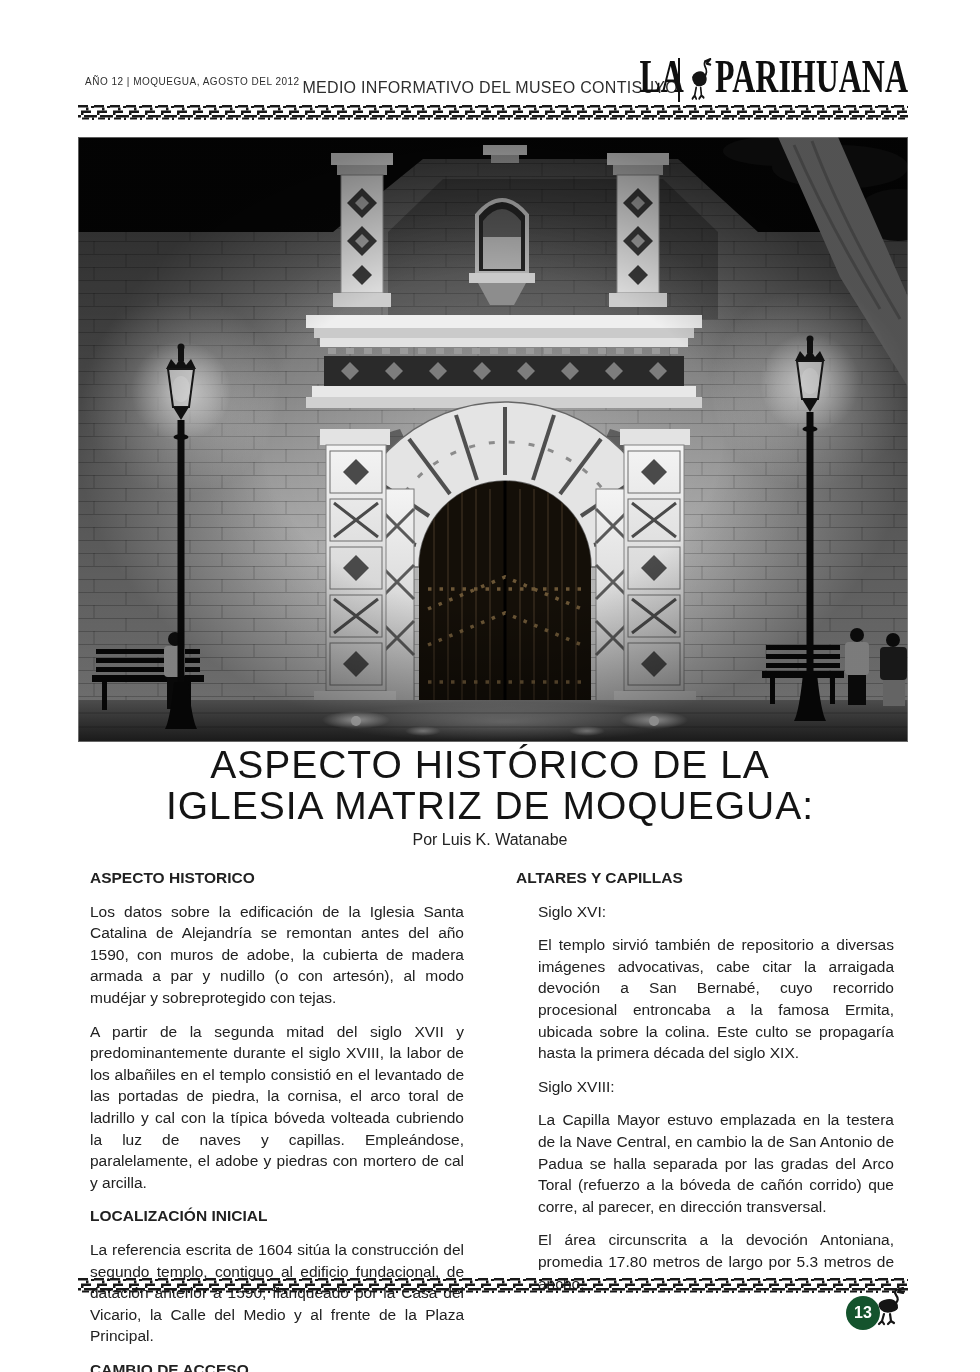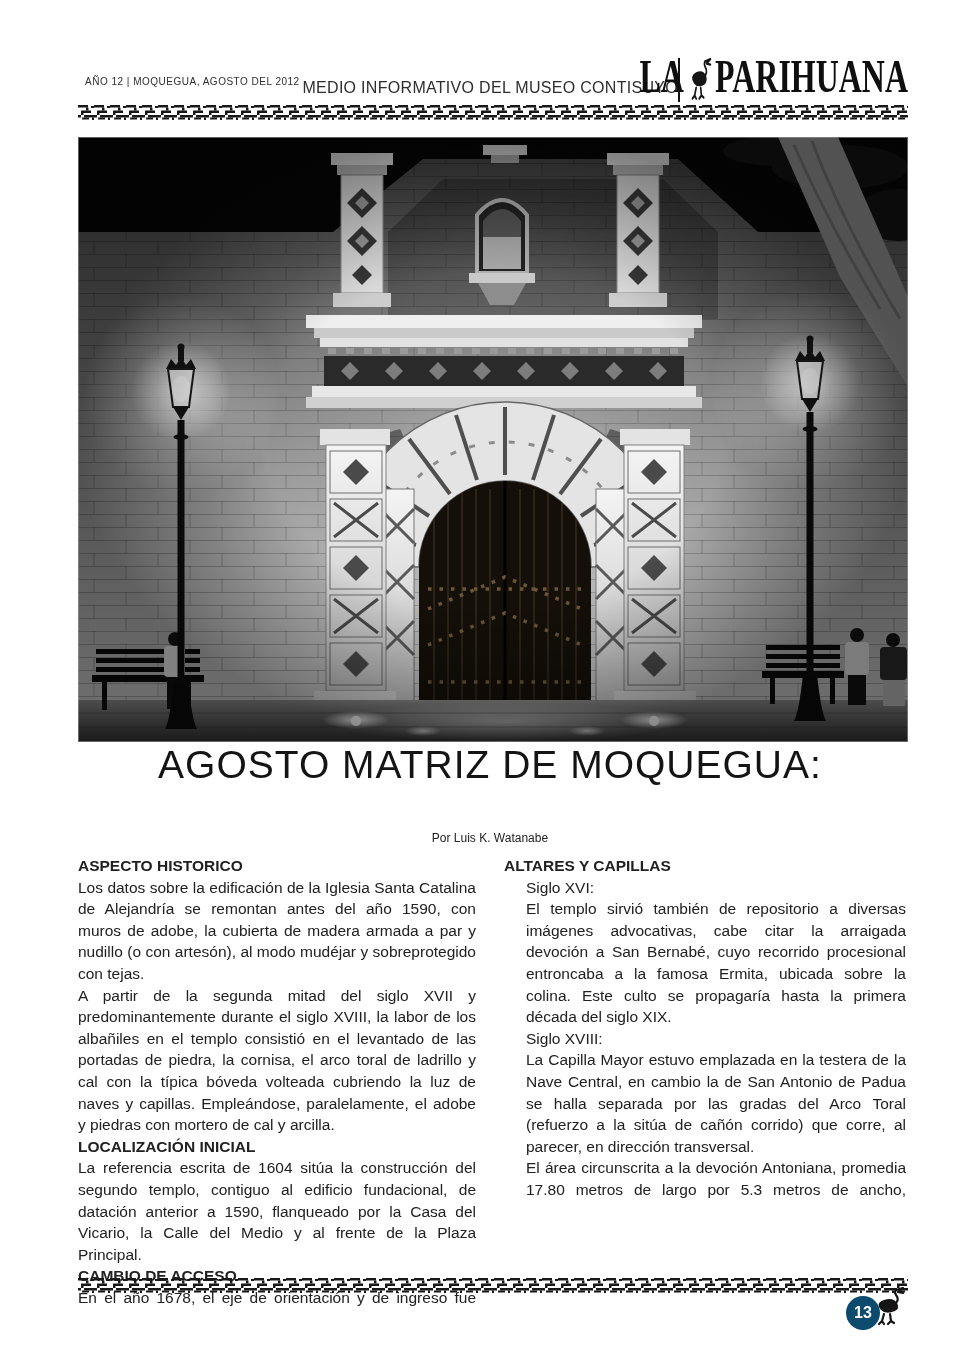--- a/index.html
+++ b/index.html
@@ -19,33 +19,33 @@
   .masthead .bird{width:40px;height:44px;margin:0 2px -2px 4px;}
   
   .greca{position:absolute;left:78px;width:830px;height:15px;}
   .greca.top{top:105px;}
   .greca.bottom{top:1278px;}
   
   .photo{position:absolute;left:78px;top:137px;width:830px;height:605px;}
   
   .title{position:absolute;left:0;top:744px;width:980px;text-align:center;
     font-size:39px;line-height:41px;letter-spacing:1px;color:#141414;font-weight:400;}
-  .byline{position:absolute;left:0;top:831px;width:980px;text-align:center;font-size:12px;color:#222;}
+  .byline{position:absolute;left:0;top:831px;width:980px;text-align:center;font-size:16px;color:#222;}
   
   .col{position:absolute;top:855px;font-size:15.5px;line-height:21.6px;color:#212121;text-align:justify;}
   .col-left{left:78px;width:398px;}
   .col-right{left:504px;width:402px;}
-  .col p,.col h4,.col h5{margin:0;font-size:15.5px;line-height:21.6px;}
+  .col p,.col h4,.col h5{margin:12px;font-size:15.5px;line-height:21.6px;}
   .h{font-weight:700;}
   .sub{font-weight:400;padding-left:22px;}
   .ind{padding-left:22px;}
   .spread{text-align-last:justify;}
   
   .page-badge{position:absolute;left:846px;top:1296px;width:34px;height:34px;border-radius:50%;
-    background:#0c4a6e;color:#fff;font-weight:700;font-size:16px;display:flex;align-items:center;justify-content:center;}
+    background:#14532d;color:#fff;font-weight:700;font-size:16px;display:flex;align-items:center;justify-content:center;}
   .badge-bird{position:absolute;left:872px;top:1287px;width:34px;height:40px;}
   .hidden-defs{position:absolute;width:0;height:0;}
 </style>
 </head>
 <body>
 
 <svg class="hidden-defs" aria-hidden="true">
   <defs>
     <pattern id="greca-pat" width="16" height="15" patternUnits="userSpaceOnUse">
       <g fill="#181818">
@@ -360,40 +360,41 @@
   <g>
         <use href="#lampdef" transform="translate(629,-8)"></use>
       </g>
 
   <rect width="830" height="605" fill="url(#vigG)"></rect>
   <rect x="0.5" y="0.5" width="829" height="604" fill="none" stroke="#9a9a9a" opacity=".6"></rect>
 </svg>
 </div>
 
 <div class="title">
-  <div>AGOSTO MATRIZ DE MOQUEGUA:</div>
+  <div>ASPECTO HISTÓRICO DE LA</div>
+  <div>IGLESIA MATRIZ DE MOQUEGUA:</div>
 </div>
 <div class="byline">Por Luis K. Watanabe</div>
 
 <div class="col col-left">
   <h4 class="h">ASPECTO HISTORICO</h4>
   <p>Los datos sobre la edificación de la Iglesia Santa Catalina de Alejandría se remontan antes del año 1590, con muros de adobe, la cubierta de madera armada a par y nudillo (o con artesón), al modo mudéjar y sobreprotegido con tejas.</p>
   <p>A partir de la segunda mitad del siglo XVII y predominantemente durante el siglo XVIII, la labor de los albañiles en el templo consistió en el levantado de las portadas de piedra, la cornisa, el arco toral de ladrillo y cal con la típica bóveda volteada cubriendo la luz de naves y capillas. Empleándose, paralelamente, el adobe y piedras con mortero de cal y arcilla.</p>
   <h4 class="h">LOCALIZACIÓN INICIAL</h4>
   <p>La referencia escrita de 1604 sitúa la construcción del segundo templo, contiguo al edificio fundacional, de datación anterior a 1590, flanqueado por la Casa del Vicario, la Calle del Medio y al frente de la Plaza Principal.</p>
   <h4 class="h">CAMBIO DE ACCESO</h4>
   <p class="spread">En el año 1678, el eje de orientación y de ingreso fue</p>
 </div>
 
 <div class="col col-right">
   <h4 class="h">ALTARES Y CAPILLAS</h4>
   <h5 class="sub">Siglo XVI:</h5>
   <p class="ind">El templo sirvió también de repositorio a diversas imágenes advocativas, cabe citar la arraigada devoción a San Bernabé, cuyo recorrido procesional entroncaba a la famosa Ermita, ubicada sobre la colina. Este culto se propagaría hasta la primera década del siglo XIX.</p>
   <h5 class="sub">Siglo XVIII:</h5>
-  <p class="ind">La Capilla Mayor estuvo emplazada en la testera de la Nave Central, en cambio la de San Antonio de Padua se halla separada por las gradas del Arco Toral (refuerzo a la sitúa de cañón corrido) que corre, al parecer, en dirección transversal.</p>
+  <p class="ind">La Capilla Mayor estuvo emplazada en la testera de la Nave Central, en cambio la de San Antonio de Padua se halla separada por las gradas del Arco Toral (refuerzo a la bóveda de cañón corrido) que corre, al parecer, en dirección transversal.</p>
   <p class="ind spread">El área circunscrita a la devoción Antoniana, promedia 17.80 metros de largo por 5.3 metros de ancho,</p>
 </div>
 
 <svg class="greca bottom">
     <rect width="830" height="15" fill="url(#greca-pat)"></rect>
   </svg>
 <div class="page-badge">
   <span>13</span>
 </div>
 <svg class="badge-bird" viewBox="0 0 34 40">

